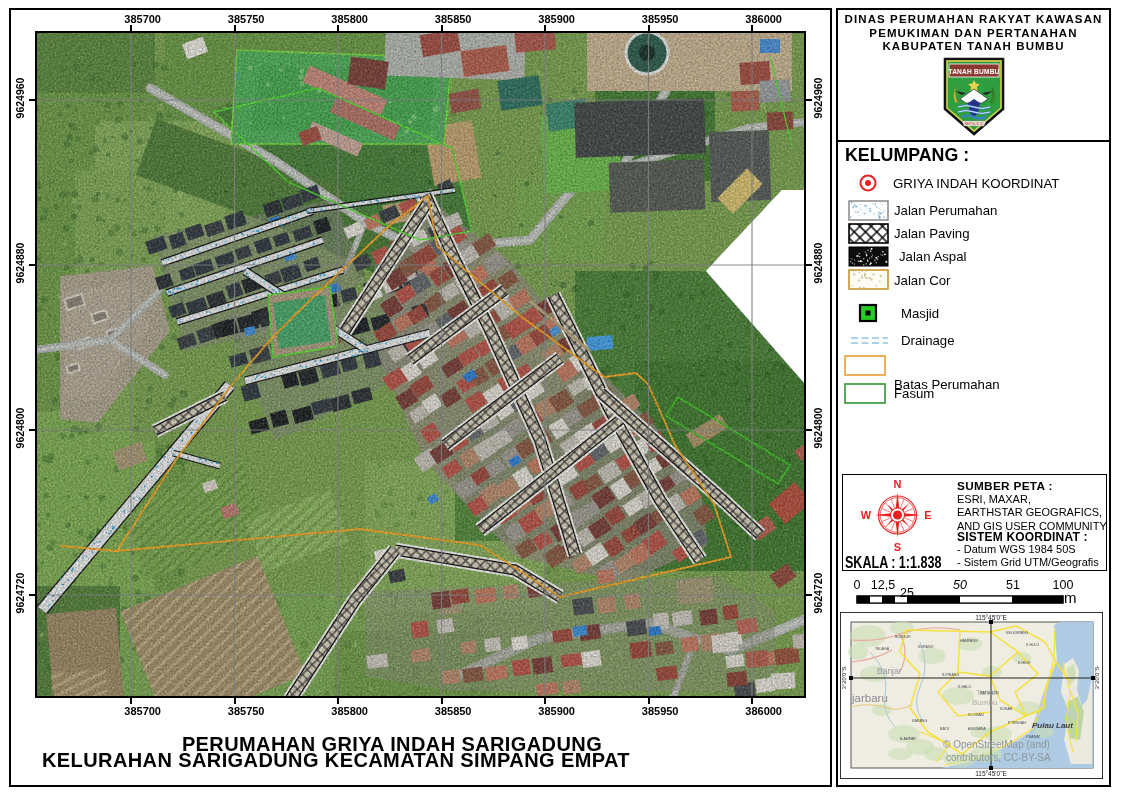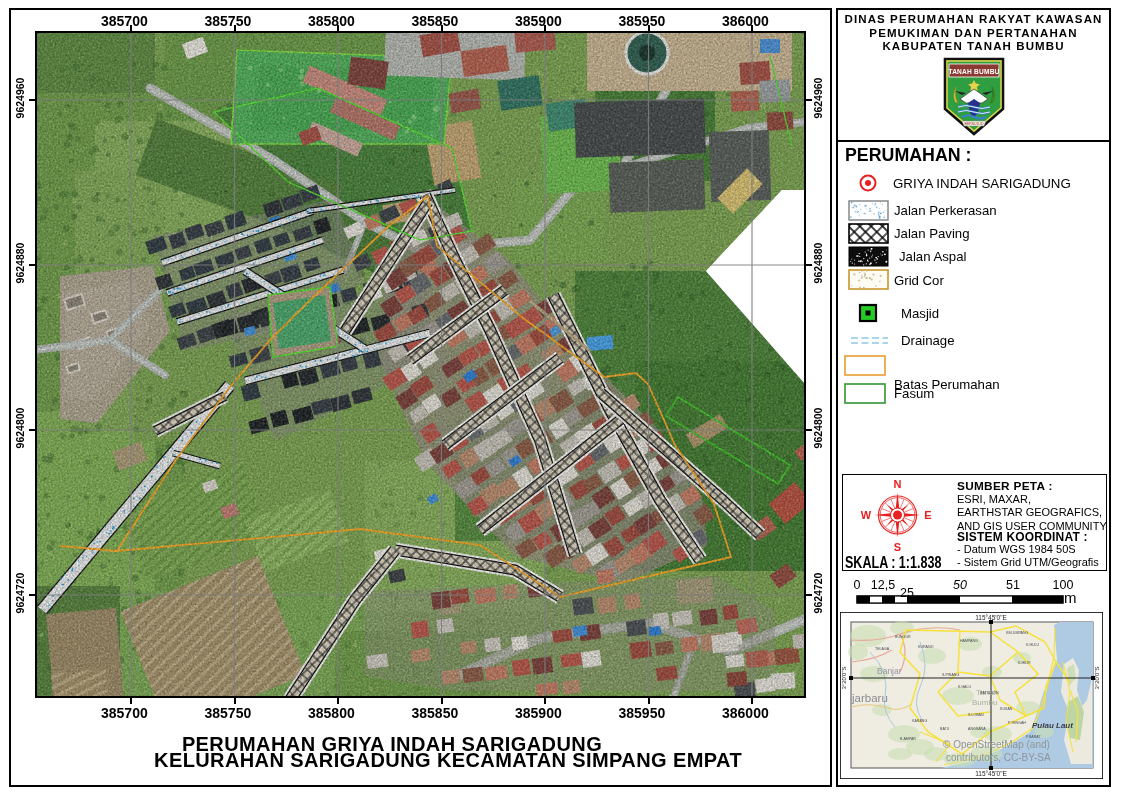--- a/index.html
+++ b/index.html
@@ -1,15 +1,15 @@
 <!DOCTYPE html>
 <html><head><meta charset="utf-8"><style>
 *{margin:0;padding:0;box-sizing:border-box;}
 body{width:1123px;height:793px;background:#fff;font-family:"Liberation Sans",sans-serif;position:relative;overflow:hidden;}
-.clab{position:absolute;font-size:14px;font-weight:bold;text-align:left;color:#000;}
+.clab{position:absolute;font-size:11px;font-weight:bold;text-align:right;color:#000;}
 .clabv{position:absolute;font-size:10.5px;font-weight:bold;text-align:center;color:#000;transform:rotate(-90deg);}
 .tick{position:absolute;background:#000;}
 .cmp{font:bold 11px "Liberation Sans",sans-serif;fill:#e82020;text-anchor:middle;}
 .sbl{position:absolute;font-size:12.5px;text-align:center;color:#000;}
 .leg{position:absolute;font-size:13.2px;color:#000;}
 </style></head><body>
 
 <div style="position:absolute;left:9px;top:8px;width:823px;height:779px;border:2px solid #000;"></div>
 
 <svg style="position:absolute;left:35px;top:31px;" width="771" height="667" viewBox="0 0 771 667">
@@ -2012,21 +2012,21 @@
 <div class="tick" style="left:806px;top:99px;width:6px;height:2px;"></div>
 <div class="clabv" style="left:788px;top:257px;width:60px;">9624880</div>
 <div class="tick" style="left:806px;top:264px;width:6px;height:2px;"></div>
 <div class="clabv" style="left:788px;top:422px;width:60px;">9624800</div>
 <div class="tick" style="left:806px;top:429px;width:6px;height:2px;"></div>
 <div class="clabv" style="left:788px;top:587px;width:60px;">9624720</div>
 <div class="tick" style="left:806px;top:594px;width:6px;height:2px;"></div>
 
 <div style="position:absolute;left:42px;top:725px;width:700px;text-align:center;font-size:20px;font-weight:bold;letter-spacing:0.4px;margin-top:8px;">PERUMAHAN GRIYA INDAH SARIGADUNG</div>
 
-<div style="position:absolute;left:42px;top:748.5px;width:700px;text-align:right;font-size:20px;font-weight:bold;letter-spacing:0.4px;">KELURAHAN SARIGADUNG KECAMATAN SIMPANG EMPAT</div>
+<div style="position:absolute;left:42px;top:748.5px;width:700px;text-align:left;font-size:20px;font-weight:bold;letter-spacing:0.4px;">KELURAHAN SARIGADUNG KECAMATAN SIMPANG EMPAT</div>
 
 <div style="position:absolute;left:836px;top:8px;width:275px;height:779px;border:2px solid #000;"></div>
 
 <div style="position:absolute;left:840px;top:13px;width:267px;text-align:center;font-size:11.5px;font-weight:bold;letter-spacing:1.1px;line-height:13.6px;">DINAS PERUMAHAN RAKYAT KAWASAN<br>PEMUKIMAN DAN PERTANAHAN<br>KABUPATEN TANAH BUMBU</div>
 
 <svg width="64" height="80" viewBox="0 0 64 80" style="position:absolute;left:942px;top:57px;">
 <path d="M3,2 H61 V52 L32,77 L3,52 Z" fill="#2f9e41" stroke="#111" stroke-width="2.6"></path>
 <path d="M5,4 H59 V51 L32,74 L5,51 Z" fill="none" stroke="#e8d24a" stroke-width="1.4"></path>
 <rect x="7" y="7" width="50" height="13" fill="#8a3a32" stroke="#fff" stroke-width="0.8"></rect>
 <text x="32" y="17" text-anchor="middle" font-family="Liberation Sans,sans-serif" font-size="6.6" font-weight="bold" fill="#fff" letter-spacing="0.2">TANAH BUMBU</text>
@@ -2037,21 +2037,21 @@
 <path d="M20,38 L13,34 L24,36 Z M44,38 L51,34 L40,36 Z" fill="#222"></path>
 <path d="M26,46 L32,42 L38,46 L36,56 L32,60 L28,56 Z" fill="#27318a"></path>
 <path d="M16,50 Q24,47 32,50 Q40,53 48,50 M16,55 Q24,52 32,55 Q40,58 48,55 M20,60 Q26,57 32,60 Q38,63 44,60" stroke="#3a7fd0" stroke-width="2" fill="none"></path>
 <path d="M16,50 Q24,47 32,50 Q40,53 48,50 M16,55 Q24,52 32,55 Q40,58 48,55" stroke="#fff" stroke-width="0.8" fill="none"></path>
 <path d="M20,64 H44 L42,69 H22 Z" fill="#f5f2e8" stroke="#888" stroke-width="0.5"></path>
 <text x="32" y="68" text-anchor="middle" font-family="Liberation Sans,sans-serif" font-size="3.5" fill="#a03020">BERSUJUD</text>
 </svg>
 
 <div style="position:absolute;left:836px;top:140px;width:275px;height:2px;background:#000;"></div>
 
-<div style="position:absolute;left:845px;top:145px;font-size:17.8px;font-weight:bold;">PERUMAHAN :</div>
+<div style="position:absolute;left:845px;top:145px;font-size:17.8px;font-weight:bold;">KELUMPANG :</div>
 
 <svg style="position:absolute;left:0;top:0;" width="1123" height="793" viewBox="0 0 1123 793">
     <circle cx="868" cy="183" r="7.5" fill="#fff" stroke="#e82020" stroke-width="2"></circle>
     <circle cx="868" cy="183" r="3" fill="#e82020"></circle>
     <rect x="849" y="201" width="39" height="19" fill="#fff" stroke="#808080" stroke-width="1.4"></rect>
     <circle cx="880.8" cy="213.4" r="0.9" fill="#6aa8d0"></circle>
     <circle cx="879.6" cy="216.4" r="0.8" fill="#6aa8d0"></circle>
     <circle cx="875.6" cy="203.5" r="0.7" fill="#8fbcdc"></circle>
     <circle cx="857.4" cy="212.3" r="0.6" fill="#6aa8d0"></circle>
     <circle cx="884.9" cy="210.4" r="0.6" fill="#b0cfe4"></circle>
@@ -2201,29 +2201,29 @@
     <rect x="857" y="596" width="13" height="7" fill="#000"></rect>
     <rect x="870" y="596" width="12" height="7" fill="#fff"></rect>
     <rect x="882" y="596" width="13" height="7" fill="#000"></rect>
     <rect x="895" y="596" width="12" height="7" fill="#fff"></rect>
     <rect x="907" y="596" width="53" height="7" fill="#000"></rect>
     <rect x="960" y="596" width="52" height="7" fill="#fff"></rect>
     <rect x="1012" y="596" width="51" height="7" fill="#000"></rect>
     <rect x="857" y="596" width="206" height="7" fill="none" stroke="#000" stroke-width="1.2"></rect>
   </svg>
 
-<div class="leg" style="left:893px;top:176px;font-size:13.3px;">GRIYA INDAH SARIGADUNG</div>
-
-<div class="leg" style="left:894px;top:203px;">Jalan Perkerasan</div>
+<div class="leg" style="left:893px;top:176px;font-size:13.3px;">GRIYA INDAH KOORDINAT</div>
+
+<div class="leg" style="left:894px;top:203px;">Jalan Perumahan</div>
 
 <div class="leg" style="left:894px;top:226px;">Jalan Paving</div>
 
 <div class="leg" style="left:899px;top:249px;">Jalan Aspal</div>
 
-<div class="leg" style="left:894px;top:273px;">Grid Cor</div>
+<div class="leg" style="left:894px;top:273px;">Jalan Cor</div>
 
 <div class="leg" style="left:901px;top:306px;">Masjid</div>
 
 <div class="leg" style="left:901px;top:333px;">Drainage</div>
 
 <div class="leg" style="left:894px;top:358px;margin-top:19px;">Batas Perumahan</div>
 
 <div class="leg" style="left:894px;top:386px;">Fasum</div>
 
 <div style="position:absolute;left:842px;top:474px;width:265px;height:97px;border:1.5px solid #000;"></div>

